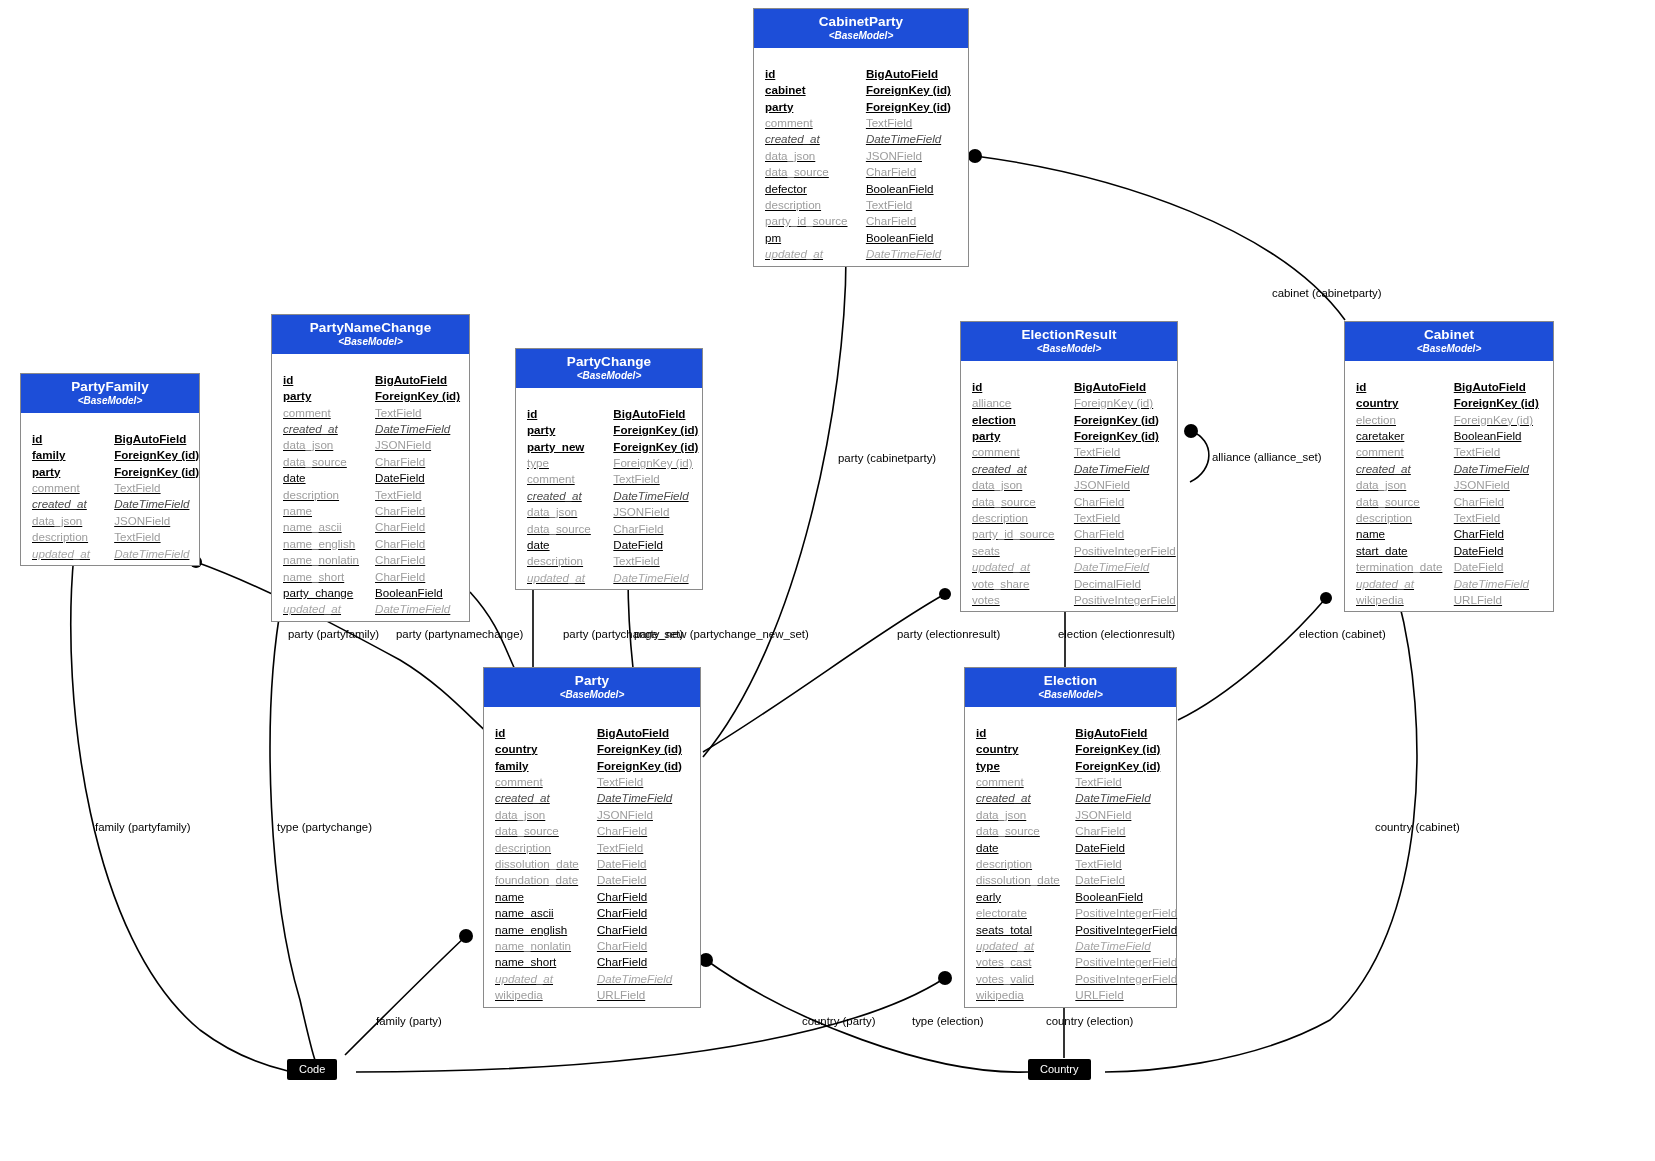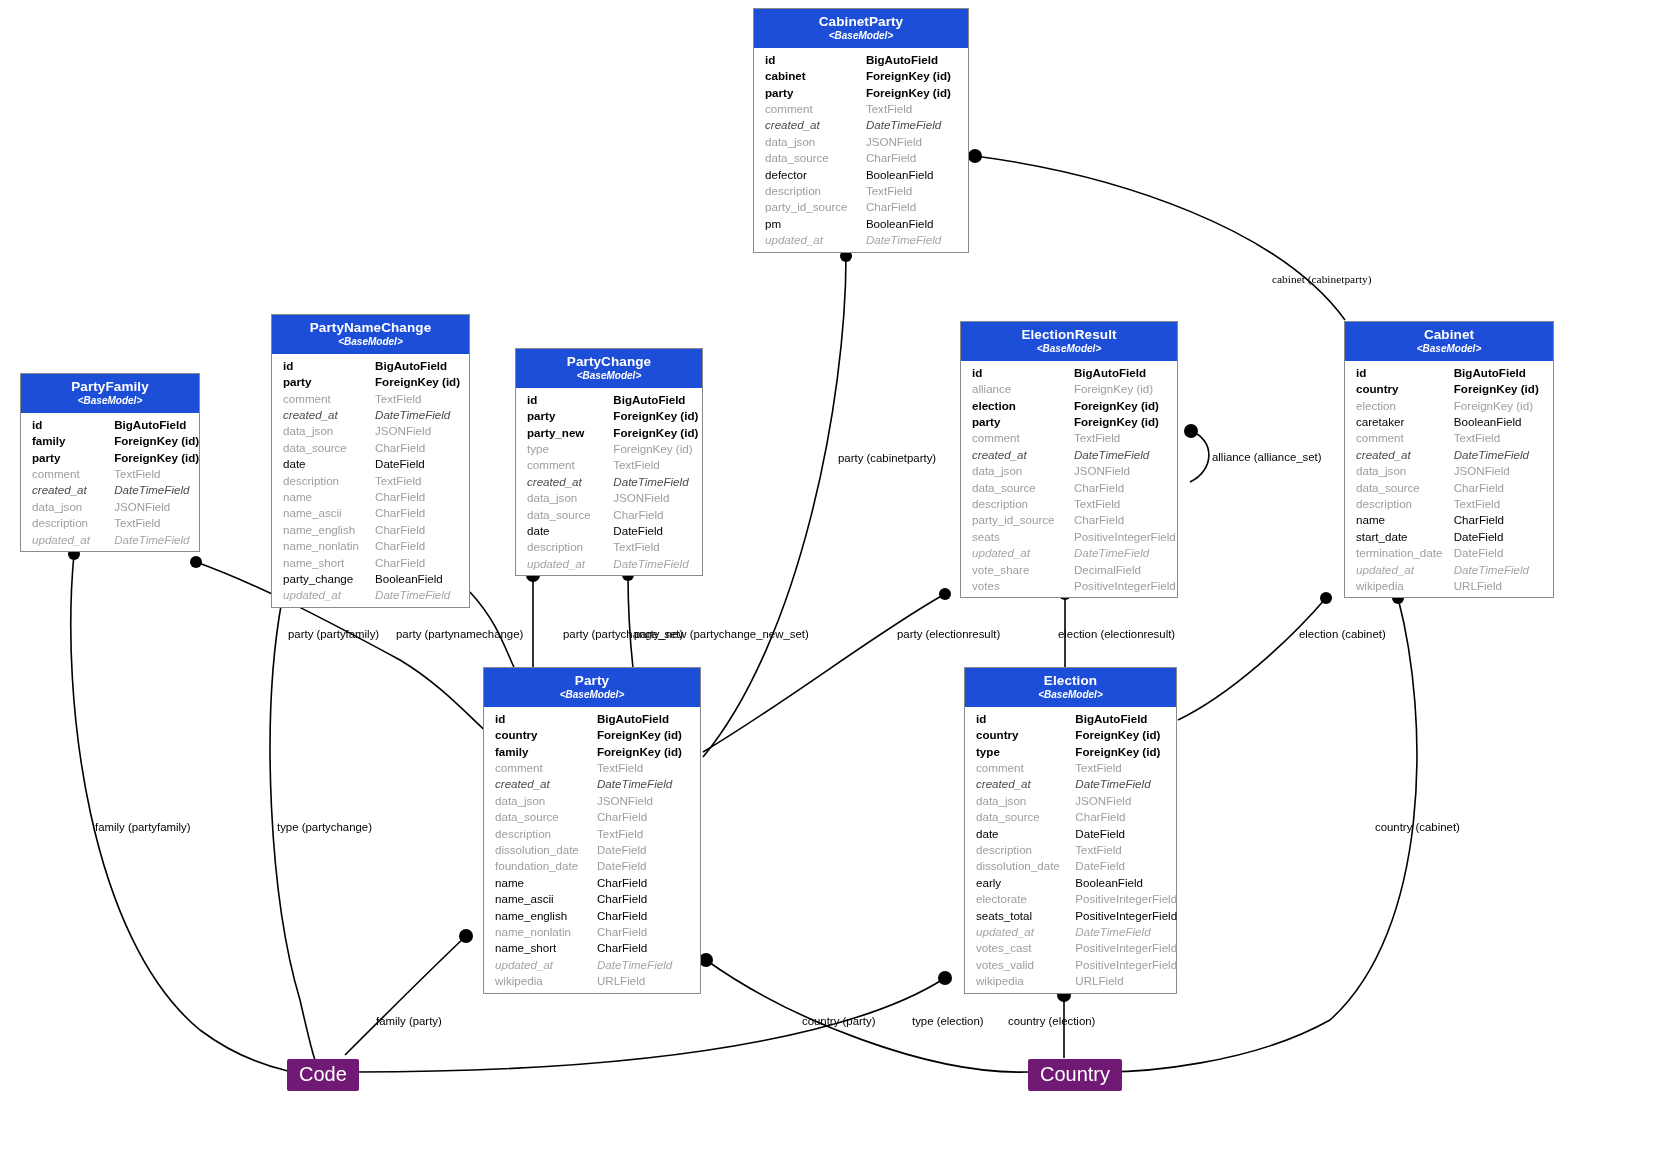--- a/index.html
+++ b/index.html
@@ -54,44 +54,45 @@
     display: block;
     letter-spacing: .1px;
   }
   .entity-sub {
     font-style: italic;
     font-weight: bold;
     font-size: 10px;
     display: block;
   }
   .entity-body {
-    padding: 4px 0 3px 0;
+    padding: 18px 0 3px 0;
+    text-decoration: underline;
   }
   .field-row {
     display: flex;
     font-size: 11.6px;
     line-height: 16.4px;
     padding: 0 9px 0 11px;
     white-space: nowrap;
   }
   .field-name { flex: 0 0 auto; width: 52%; }
   .field-type { flex: 1 1 auto; }
 
   
   .f-bold  .field-name, .f-bold  .field-type { color:#000; font-weight: bold; }
   .f-plain .field-name, .f-plain .field-type { color:#000; font-weight: normal; }
   .f-mute  .field-name, .f-mute  .field-type { color:#9d9d9d; font-weight: normal; }
   .f-ital  .field-name, .f-ital  .field-type { color:#4a4a4a; font-style: italic; }
   .f-italmute .field-name, .f-italmute .field-type { color:#a5a5a5; font-style: italic; }
 
   .chip {
     position: absolute;
-    background: #701a75;
+    background: #000000;
     color: #ffffff;
-    font-size: 20px;
+    font-size: 11px;
     padding: 4px 12px 5px 12px;
     border-radius: 2px;
     z-index: 6;
     white-space: nowrap;
   }
 
   .edge-label {
     position: absolute;
     font-size: 11.4px;
     color: #000000;
@@ -653,32 +654,32 @@
             <span class="field-type">URLField</span>
           </div>
         </div>
       </div>
     </div>
   <div id="chips">
       <div class="chip" style="left: 287px; top: 1059px;">Code</div>
       <div class="chip" style="left: 1028px; top: 1059px;">Country</div>
     </div>
   <div id="labels">
-      <div class="edge-label" style="left: 1272px; top: 273px; font-family: Liberation Serif, serif;">cabinet (cabinetparty)</div>
+      <div class="edge-label" style="left: 1272px; top: 287px;">cabinet (cabinetparty)</div>
       <div class="edge-label" style="left: 838px; top: 452px;">party (cabinetparty)</div>
       <div class="edge-label" style="left: 1212px; top: 451px;">alliance (alliance_set)</div>
       <div class="edge-label" style="left: 288px; top: 628px;">party (partyfamily)</div>
       <div class="edge-label" style="left: 396px; top: 628px;">party (partynamechange)</div>
       <div class="edge-label" style="left: 519px; top: 628px; padding-left: 44px;">party (partychange_set)</div>
       <div class="edge-label" style="left: 634px; top: 628px;">party_new (partychange_new_set)</div>
       <div class="edge-label" style="left: 897px; top: 628px;">party (electionresult)</div>
       <div class="edge-label" style="left: 1058px; top: 628px;">election (electionresult)</div>
       <div class="edge-label" style="left: 1299px; top: 628px;">election (cabinet)</div>
       <div class="edge-label" style="left: 95px; top: 821px;">family (partyfamily)</div>
       <div class="edge-label" style="left: 277px; top: 821px;">type (partychange)</div>
       <div class="edge-label" style="left: 1375px; top: 821px;">country (cabinet)</div>
       <div class="edge-label" style="left: 376px; top: 1015px;">family (party)</div>
       <div class="edge-label" style="left: 802px; top: 1015px;">country (party)</div>
       <div class="edge-label" style="left: 888px; top: 1015px; padding-left: 24px;">type (election)</div>
-      <div class="edge-label" style="left: 1008px; top: 1015px;">country (election)</div>
+      <div class="edge-label" style="left: 1046px; top: 1015px;">country (election)</div>
     </div>
 
 </div>
 
 </body></html>

